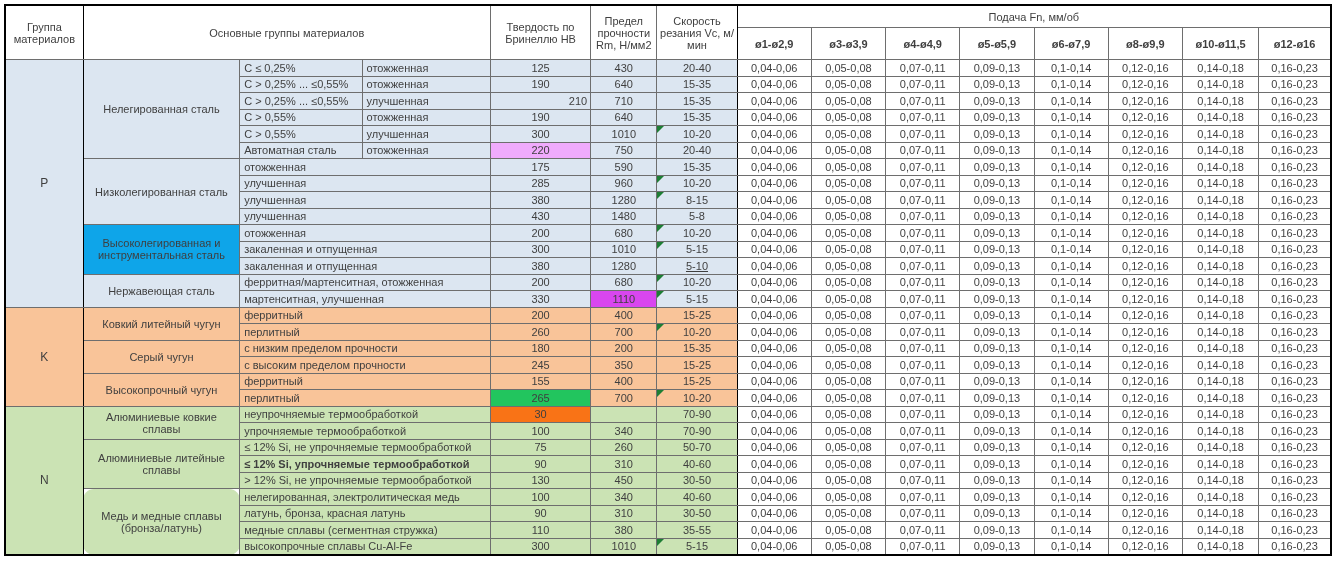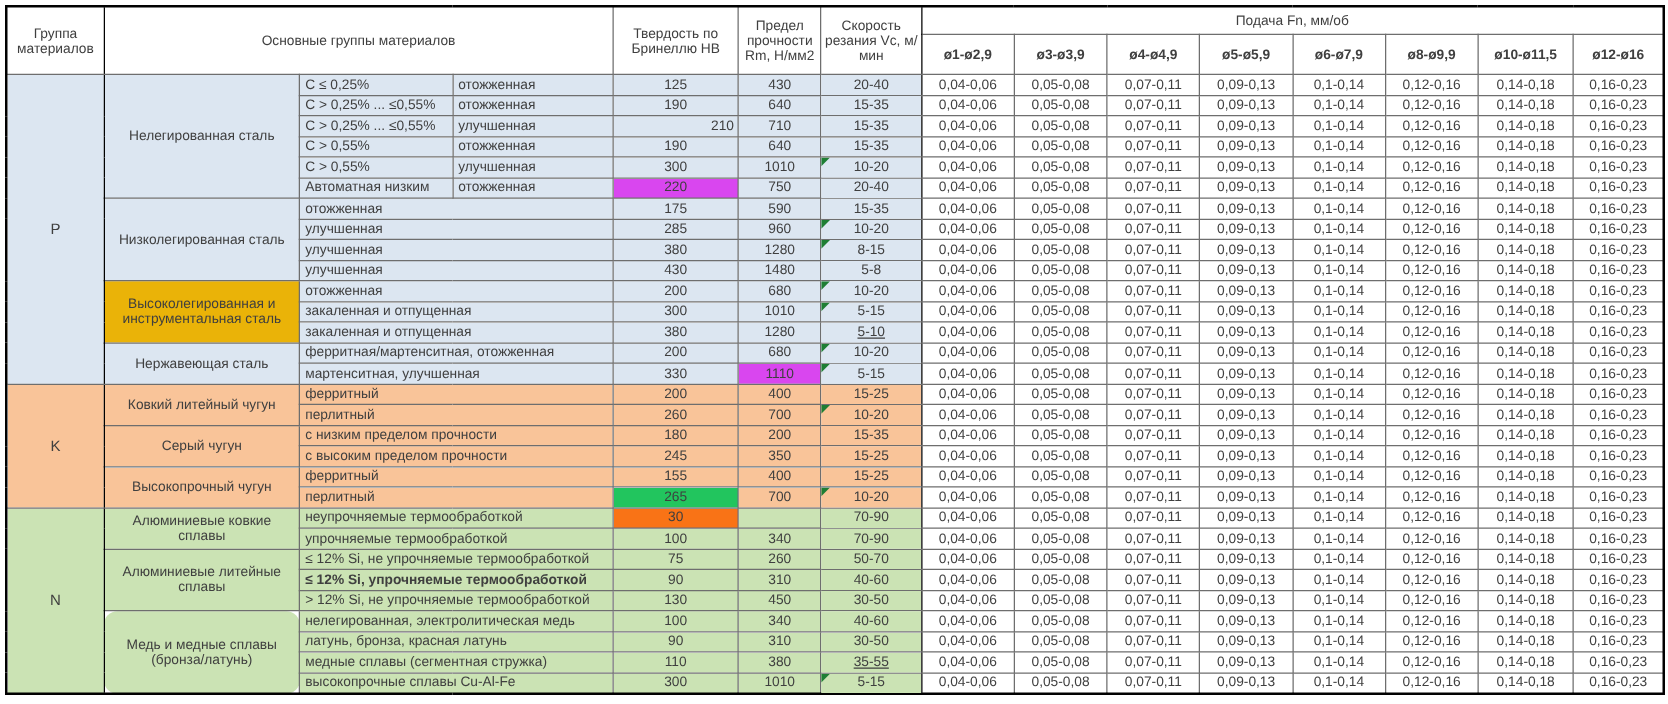--- a/index.html
+++ b/index.html
@@ -140,23 +140,23 @@
           <td class="feed">0,04-0,06</td>
           <td class="feed">0,05-0,08</td>
           <td class="feed">0,07-0,11</td>
           <td class="feed">0,09-0,13</td>
           <td class="feed">0,1-0,14</td>
           <td class="feed">0,12-0,16</td>
           <td class="feed">0,14-0,18</td>
           <td class="feed">0,16-0,23</td>
         </tr>
         <tr class="">
-          <td class="c1" style="background: rgb(220, 230, 241);">Автоматная низким</td>
+          <td class="c1" style="background: rgb(220, 230, 241);">Автоматная сталь</td>
           <td class="c2" style="background: rgb(220, 230, 241);">отожженная</td>
-          <td class="hb" style="background: #d946ef;">220</td>
+          <td class="hb" style="background: #f0abfc;">220</td>
           <td class="rm" style="background: rgb(220, 230, 241);">750</td>
           <td class="vc" style="background: rgb(220, 230, 241);">20-40</td>
           <td class="feed">0,04-0,06</td>
           <td class="feed">0,05-0,08</td>
           <td class="feed">0,07-0,11</td>
           <td class="feed">0,09-0,13</td>
           <td class="feed">0,1-0,14</td>
           <td class="feed">0,12-0,16</td>
           <td class="feed">0,14-0,18</td>
           <td class="feed">0,16-0,23</td>
@@ -212,21 +212,21 @@
           <td class="feed">0,04-0,06</td>
           <td class="feed">0,05-0,08</td>
           <td class="feed">0,07-0,11</td>
           <td class="feed">0,09-0,13</td>
           <td class="feed">0,1-0,14</td>
           <td class="feed">0,12-0,16</td>
           <td class="feed">0,14-0,18</td>
           <td class="feed">0,16-0,23</td>
         </tr>
         <tr class="sub-start">
-          <td class="subname" rowspan="3" style="background: #eab308;">Высоколегированная и инструментальная сталь</td>
+          <td class="subname" rowspan="3" style="background: #0ea5e9;">Высоколегированная и инструментальная сталь</td>
           <td class="desc" colspan="2" style="background: rgb(220, 230, 241);">отожженная</td>
           <td class="hb" style="background: rgb(220, 230, 241);">200</td>
           <td class="rm" style="background: rgb(220, 230, 241);">680</td>
           <td class="vc" style="background: rgb(220, 230, 241);">10-20<span class="note-marker"></span></td>
           <td class="feed">0,04-0,06</td>
           <td class="feed">0,05-0,08</td>
           <td class="feed">0,07-0,11</td>
           <td class="feed">0,09-0,13</td>
           <td class="feed">0,1-0,14</td>
           <td class="feed">0,12-0,16</td>
@@ -477,21 +477,21 @@
           <td class="feed">0,09-0,13</td>
           <td class="feed">0,1-0,14</td>
           <td class="feed">0,12-0,16</td>
           <td class="feed">0,14-0,18</td>
           <td class="feed">0,16-0,23</td>
         </tr>
         <tr class="">
           <td class="desc" colspan="2" style="background: rgb(203, 227, 180);">медные сплавы (сегментная стружка)</td>
           <td class="hb" style="background: rgb(203, 227, 180);">110</td>
           <td class="rm" style="background: rgb(203, 227, 180);">380</td>
-          <td class="vc" style="background: rgb(203, 227, 180); text-decoration: underline;">35-55</td>
+          <td class="vc" style="background: rgb(203, 227, 180);">35-55</td>
           <td class="feed">0,04-0,06</td>
           <td class="feed">0,05-0,08</td>
           <td class="feed">0,07-0,11</td>
           <td class="feed">0,09-0,13</td>
           <td class="feed">0,1-0,14</td>
           <td class="feed">0,12-0,16</td>
           <td class="feed">0,14-0,18</td>
           <td class="feed">0,16-0,23</td>
         </tr>
         <tr class="">

